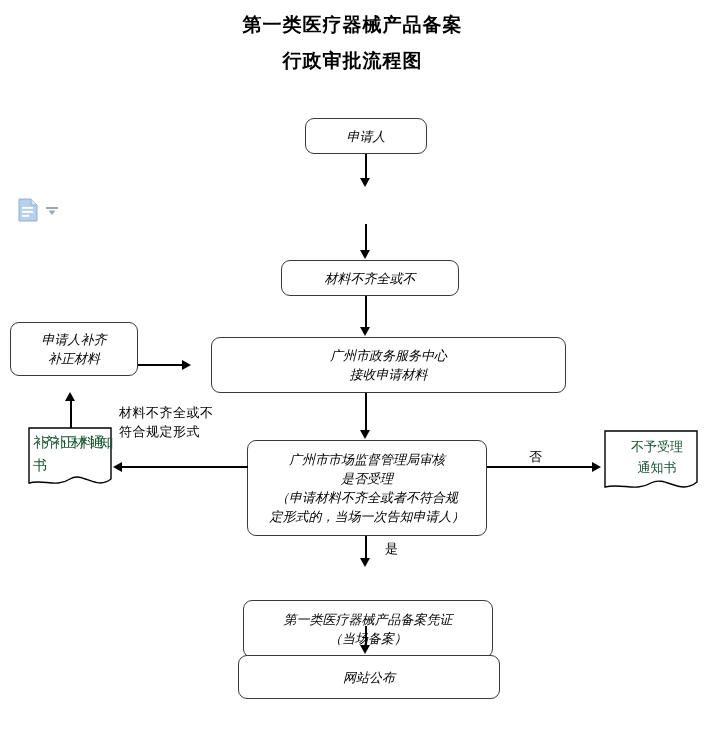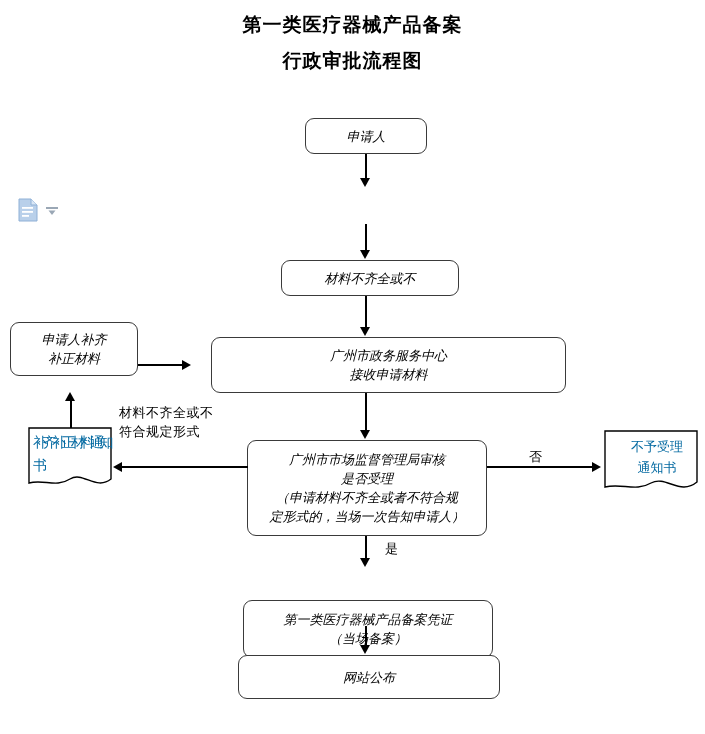--- a/index.html
+++ b/index.html
@@ -78,21 +78,21 @@
   .docshape .doc-txt {
     position: absolute;
     left: 0; top: 0;
     width: 100%;
     box-sizing: border-box;
     padding: 5px 3px 0 6px;
     font-size: 13px;
     line-height: 21px;
     text-align: left;
     white-space: pre-line;
-    color: #0369a1;
+    color: #14532d;
   }
   .docshape.centered .doc-txt {
     text-align: center;
     padding: 6px 4px 0 16px;
   }
 
   
   .squeezed .doc-txt {
     letter-spacing: -4.5px;
     word-spacing: -2px;

